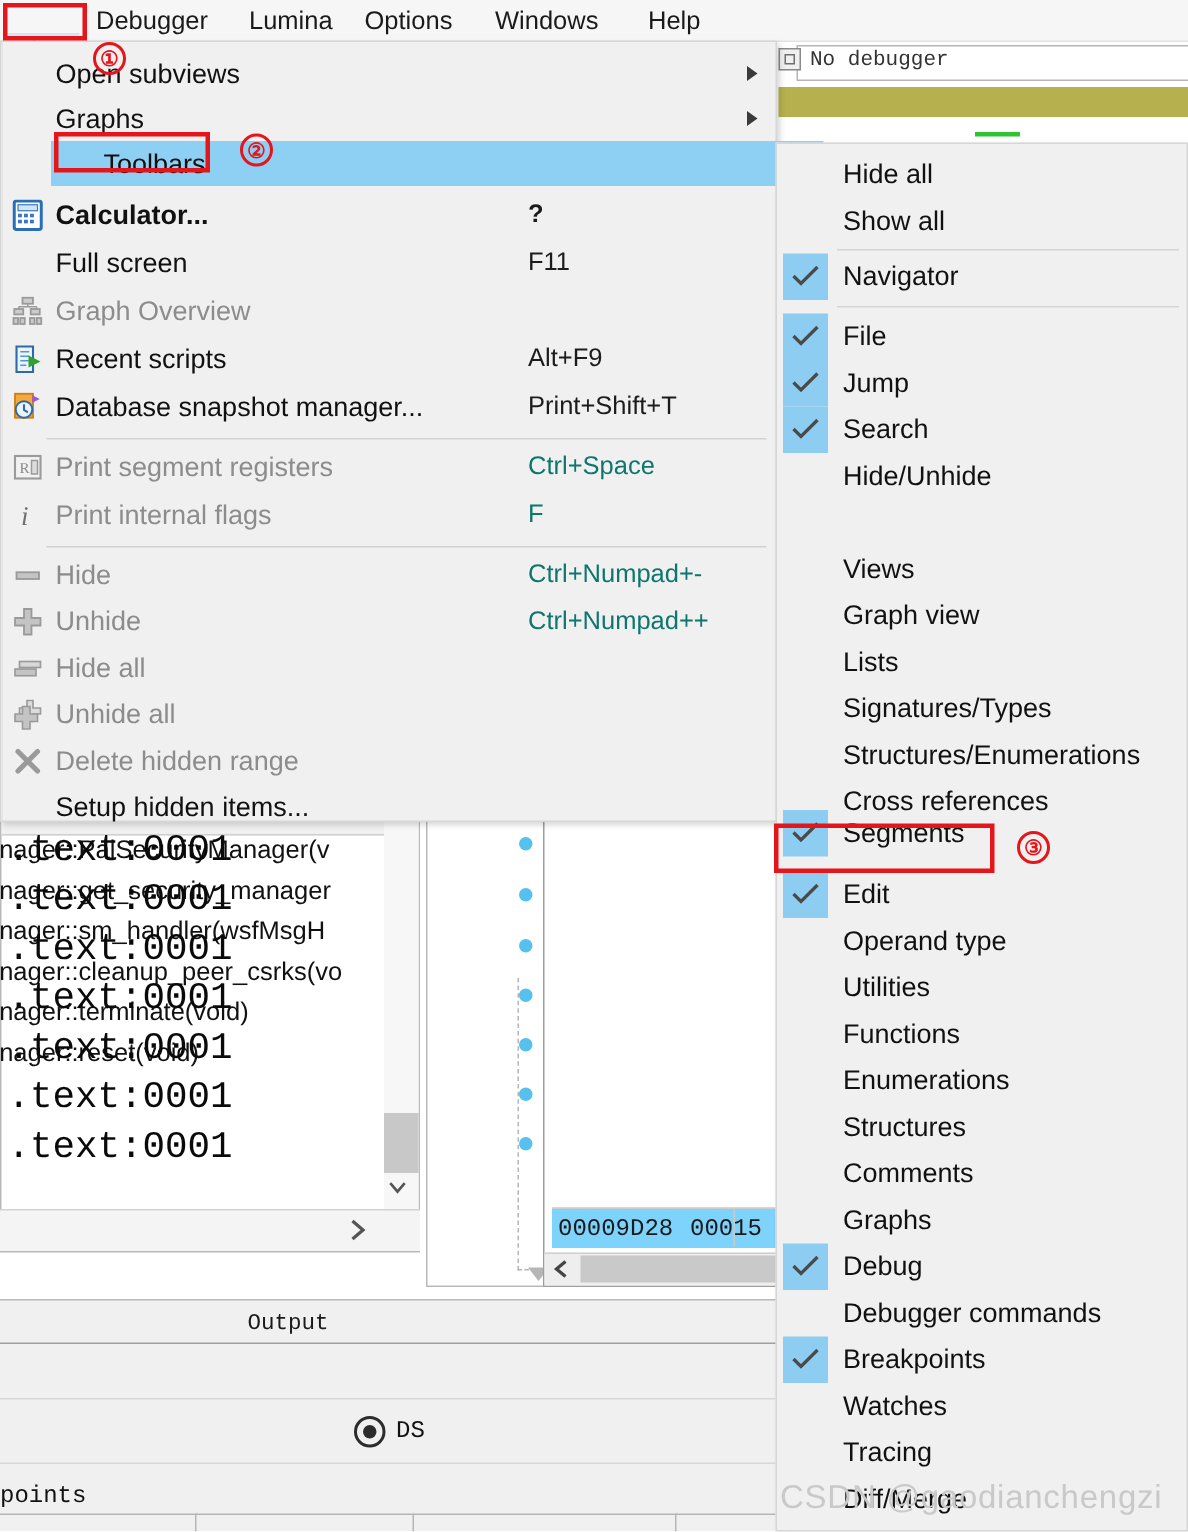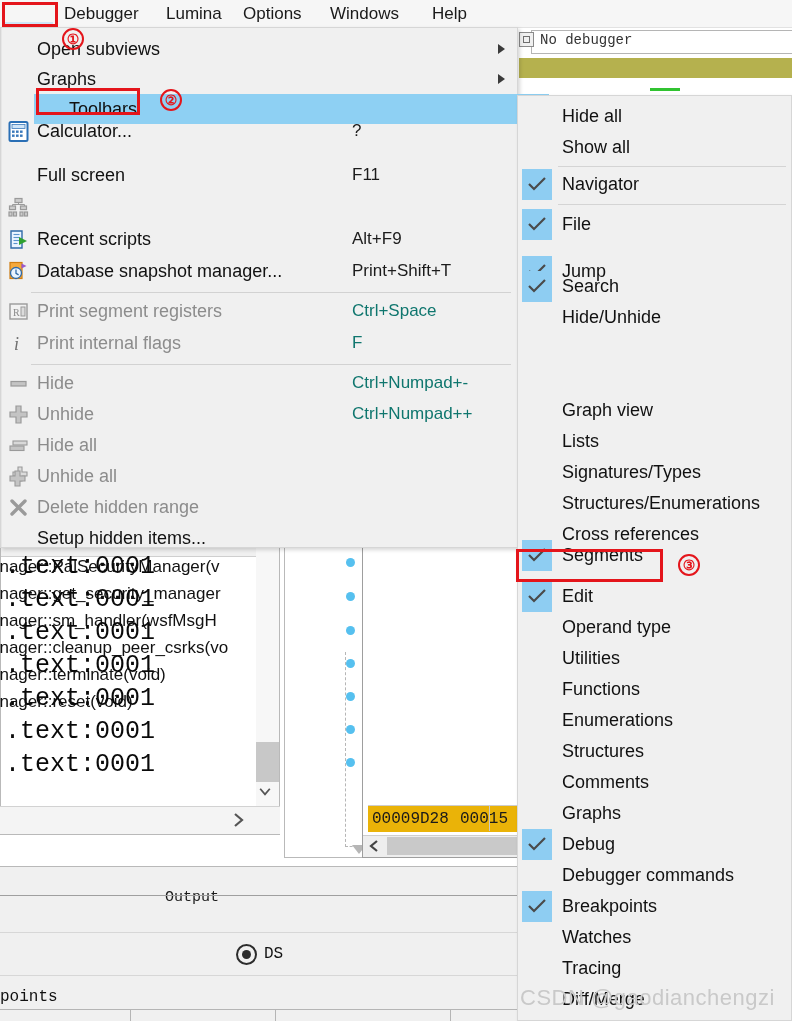--- a/index.html
+++ b/index.html
@@ -67,34 +67,34 @@
   .gfx-panel{
     position:absolute;left:284px;top:540px;width:235px;height:318px;
     background:#ffffff;border:1px solid #b9b9b9;box-sizing:border-box;
   }
   .dot{position:absolute;width:9px;height:9px;border-radius:50%;background:#56c0ef;}
   .dash-rect{position:absolute;left:345px;top:652px;width:26px;height:195px;border:1px dashed #b6b6b6;border-top:none;box-sizing:border-box;}
   .dash-arrow{position:absolute;left:352px;top:845px;width:0;height:0;border-left:7px solid transparent;border-right:7px solid transparent;border-top:9px solid #b6b6b6;}
 
   .asm-panel{position:absolute;left:362px;top:540px;width:158px;height:318px;background:#ffffff;border:1px solid #9e9e9e;box-sizing:border-box;}
   .asm-row{position:absolute;left:5px;font-family:"Liberation Mono", monospace;font-size:25px;color:#0a0a0a;white-space:nowrap;letter-spacing:0px;}
-  .asm-status{position:absolute;left:368px;top:805px;width:150px;height:26px;background:#eab308;border-top:1px solid #cdcdcd;}
+  .asm-status{position:absolute;left:368px;top:805px;width:150px;height:26px;background:#7dd3fc;border-top:1px solid #cdcdcd;}
   .asm-status span{position:absolute;top:4px;font-family:"Liberation Mono", monospace;font-size:16px;color:#1a1a1a;}
   .asm-sep{position:absolute;top:806px;width:1px;height:25px;background:#c9c9c9;}
   .asm-hbar{position:absolute;left:363px;top:835px;width:156px;height:22px;background:#eeeeee;border-top:1px solid #cfcfcf;box-sizing:border-box;}
   .asm-hthumb{position:absolute;left:387px;top:837px;width:132px;height:18px;background:#c9c9c9;}
   .asm-hleft{position:absolute;left:366px;top:838px;width:16px;height:16px;}
 
   .mini-red{position:absolute;left:521px;top:548px;width:7px;height:24px;background:#e8402a;}
   .mini-blue{position:absolute;left:521px;top:580px;width:7px;height:24px;background:#56c0ef;}
   .mini-blue2{position:absolute;left:521px;top:830px;width:7px;height:24px;background:#8ecdf2;}
 
   
   .out-pane{position:absolute;left:0px;top:866px;width:519px;height:155px;background:#f0f0f0;border-top:1px solid #b9b9b9;box-sizing:border-box;}
-  .out-title{position:absolute;left:165px;top:874px;font-family:"Liberation Mono", monospace;font-size:15px;color:#1a1a1a;margin-top:15px;}
+  .out-title{position:absolute;left:165px;top:874px;font-family:"Liberation Mono", monospace;font-size:15px;color:#1a1a1a;}
   .out-line1{position:absolute;left:0px;top:895px;width:519px;height:1px;background:#9f9f9f;}
   .out-line2{position:absolute;left:0px;top:932px;width:519px;height:1px;background:#d7d7d7;}
   .out-line3{position:absolute;left:0px;top:975px;width:519px;height:1px;background:#d7d7d7;}
   .out-line4{position:absolute;left:0px;top:1009px;width:519px;height:1px;background:#b5b5b5;}
   .ds-radio{position:absolute;left:236px;top:944px;width:21px;height:21px;border:2px solid #2c2c2c;border-radius:50%;box-sizing:border-box;}
   .ds-radio i{position:absolute;left:4px;top:4px;width:9px;height:9px;background:#2c2c2c;border-radius:50%;}
   .ds-label{position:absolute;left:264px;top:945px;font-family:"Liberation Mono", monospace;font-size:16px;color:#111;}
   .pts-label{position:absolute;left:0px;top:988px;font-family:"Liberation Mono", monospace;font-size:16px;color:#111;}
   .btm-sep{position:absolute;top:1009px;width:1px;height:12px;background:#b5b5b5;}
 
@@ -253,21 +253,21 @@
     </div>
     <div class="mi" style="top:36px;">
       <span class="lbl">Graphs</span>
       <span class="arrow"></span>
     </div>
     <div class="mi hl" style="top:66px;margin-left:32px;">
       <span class="lbl">Toolbars</span>
       <span class="arrow"></span>
     </div>
 
-    <div class="mi" style="top:88px;">
+    <div class="mi" style="top:100px;font-weight:bold;">
       <span class="ico">
         <svg width="21" height="21" viewBox="0 0 21 21">
             <rect x="1.5" y="1" width="18" height="19" rx="1.5" fill="#ffffff" stroke="#2a6fb5" stroke-width="2"></rect>
             <rect x="4" y="3.5" width="13" height="4" fill="#cfe4f7" stroke="#3b79bb" stroke-width="0.8"></rect>
             <g fill="#3b79bb">
               <rect x="4" y="9.5" width="2.6" height="2.4"></rect>
               <rect x="8" y="9.5" width="2.6" height="2.4"></rect>
               <rect x="12" y="9.5" width="2.6" height="2.4"></rect>
               <rect x="4" y="13.5" width="2.6" height="2.4"></rect>
               <rect x="8" y="13.5" width="2.6" height="2.4"></rect>
@@ -297,20 +297,21 @@
               <rect x="16.5" y="15" width="3" height="4"></rect>
             </g>
             <g stroke="#9a9a9a" stroke-width="1">
               <line x1="10.5" y1="5.5" x2="10.5" y2="7.5"></line>
               <line x1="4.5" y1="7.5" x2="16.5" y2="7.5"></line>
               <line x1="4.5" y1="7.5" x2="4.5" y2="9"></line>
               <line x1="16.5" y1="7.5" x2="16.5" y2="9"></line>
             </g>
           </svg>
       </span>
+      <span class="lbl">Graph Overview</span>
     </div>
 
     <div class="mi" style="top:196px;">
       <span class="ico">
         <svg width="21" height="21" viewBox="0 0 21 21">
             <path d="M3 2 h11 v17 h-11 z" fill="#eaf4ff" stroke="#2f6aa8" stroke-width="1.4"></path>
             <g stroke="#5a94cc" stroke-width="1.1">
               <line x1="5.5" y1="5.5" x2="11.5" y2="5.5"></line>
               <line x1="5.5" y1="8.5" x2="11.5" y2="8.5"></line>
               <line x1="5.5" y1="11.5" x2="11.5" y2="11.5"></line>
@@ -440,39 +441,42 @@
     <div class="ssep" style="top:108px;"></div>
 
     <div class="si" style="top:113px;">
       <span class="chk">
           <svg width="20" height="15" viewBox="0 0 20 15">
             <path d="M2 7 L7 12 L18 1" stroke="#4a4a4a" stroke-width="2.2" fill="none"></path>
           </svg>
         </span>
       <span class="slbl">File</span>
     </div>
-    <div class="si" style="top:160px;">
+    <div class="si" style="top:144px;">
       <span class="chk">
           <svg width="20" height="15" viewBox="0 0 20 15">
             <path d="M2 7 L7 12 L18 1" stroke="#4a4a4a" stroke-width="2.2" fill="none"></path>
           </svg>
         </span>
       <span class="slbl">Jump</span>
     </div>
     <div class="si" style="top:175px;">
       <span class="chk">
           <svg width="20" height="15" viewBox="0 0 20 15">
             <path d="M2 7 L7 12 L18 1" stroke="#4a4a4a" stroke-width="2.2" fill="none"></path>
           </svg>
         </span>
       <span class="slbl">Search</span>
     </div>
     <div class="si" style="top:206px;">
       <span class="slbl">Hide/Unhide</span>
     </div>
+    <div class="si" style="top:268px;">
+        <span class="slbl">Views</span>
+      </div>
     <div class="si" style="top:299px;">
         <span class="slbl">Graph view</span>
       </div>
     <div class="si" style="top:330px;">
         <span class="slbl">Lists</span>
       </div>
     <div class="si" style="top:361px;">
         <span class="slbl">Signatures/Types</span>
       </div>
     <div class="si" style="top:392px;">

